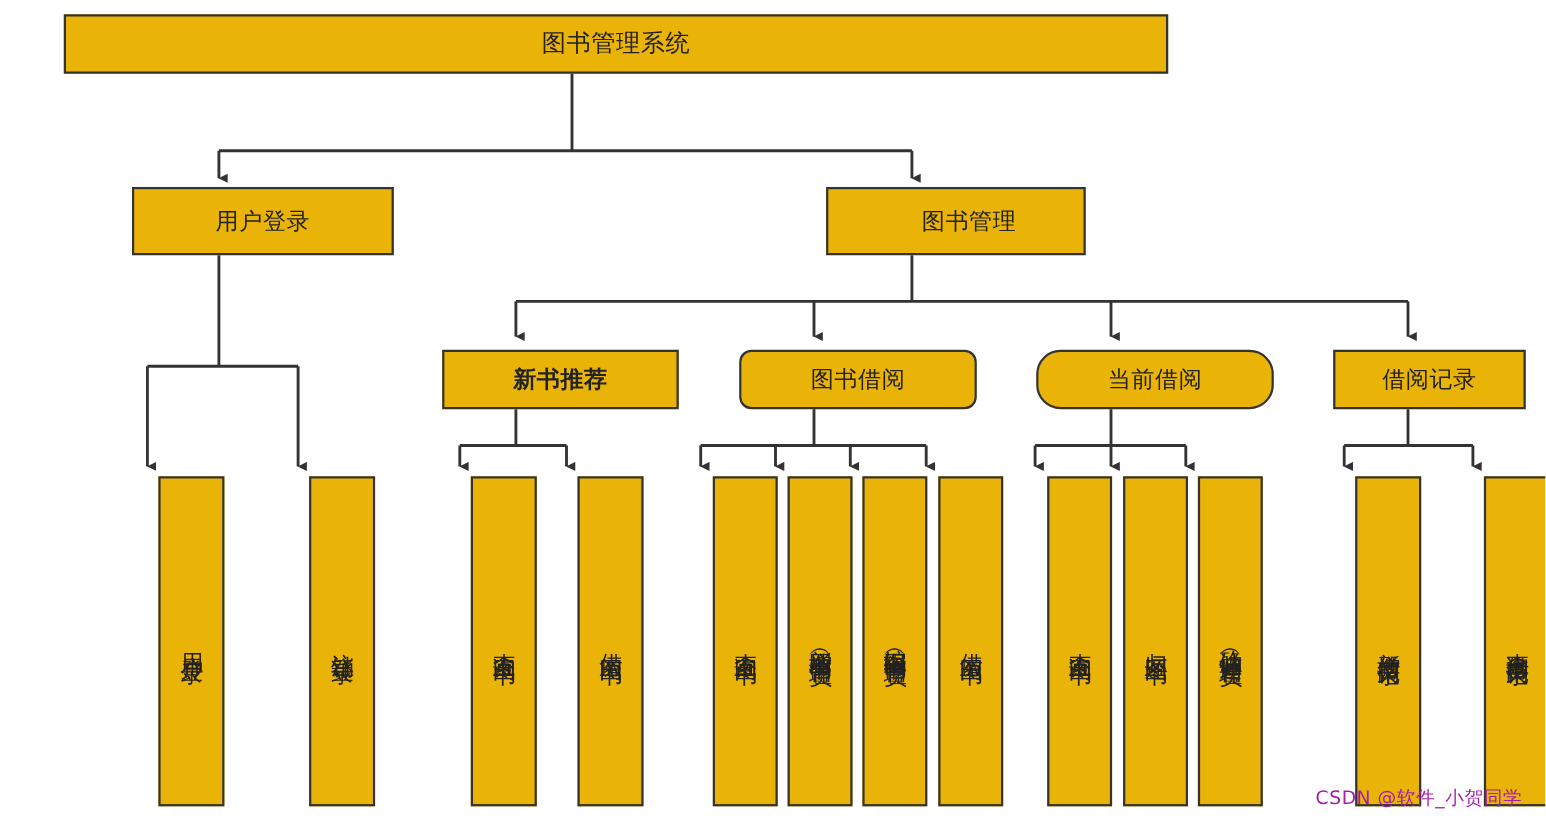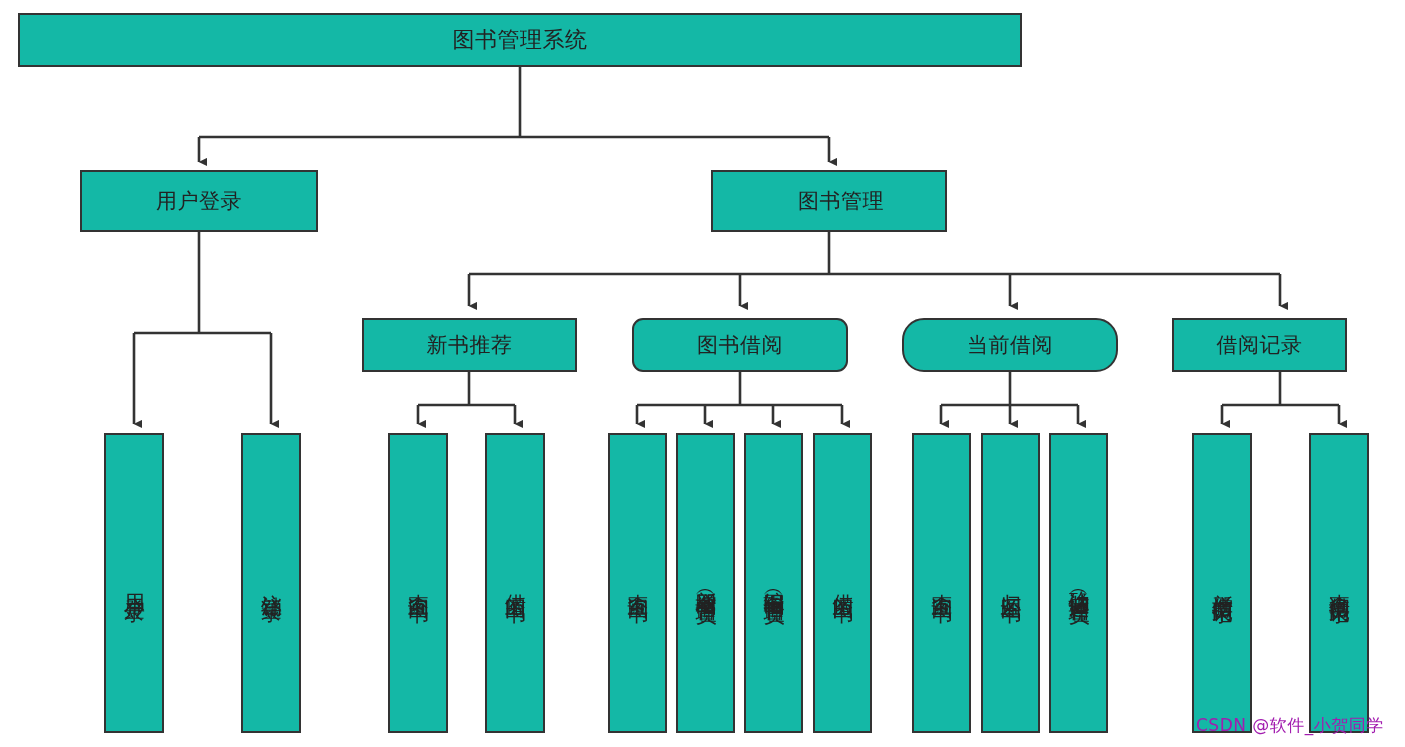--- a/index.html
+++ b/index.html
@@ -22,26 +22,27 @@
     position: absolute;
     left: 0;
     top: 0;
     width: 1405px;
     height: 747px;
     pointer-events: none;
   }
   .node {
     position: absolute;
     box-sizing: border-box;
-    background: #14b8a6;
+    background: #eab308;
     border: 2.2px solid #333333;
     display: flex;
     align-items: center;
     justify-content: center;
     color: #222222;
+    margin-left: 40px;
   }
   .node-label {
     display: block;
     text-align: center;
     line-height: 1.18;
     color: #222222;
     user-select: none;
   }
   
   .node.horiz .node-label {
@@ -140,21 +141,21 @@
   </div>
 
   <div class="node horiz" style="left:80px; top:170px; width:238px; height:62px;">
     <span class="node-label">用户登录</span>
   </div>
 
   <div class="node horiz" style="left:711px; top:170px; width:236px; height:62px;padding-left:24px;">
     <span class="node-label">图书管理</span>
   </div>
 
-  <div class="node horiz" style="left:362px; top:318px; width:215px; height:54px;">
+  <div class="node horiz" style="left:362px; top:318px; width:215px; height:54px;font-weight:bold;">
     <span class="node-label">新书推荐</span>
   </div>
 
   <div class="node horiz" style="left:632px; top:318px; width:216px; height:54px;border-radius:11px;">
     <span class="node-label">图书借阅</span>
   </div>
 
   <div class="node horiz" style="left:902px; top:318px; width:216px; height:54px;border-radius:22px;">
     <span class="node-label">当前借阅</span>
   </div>

